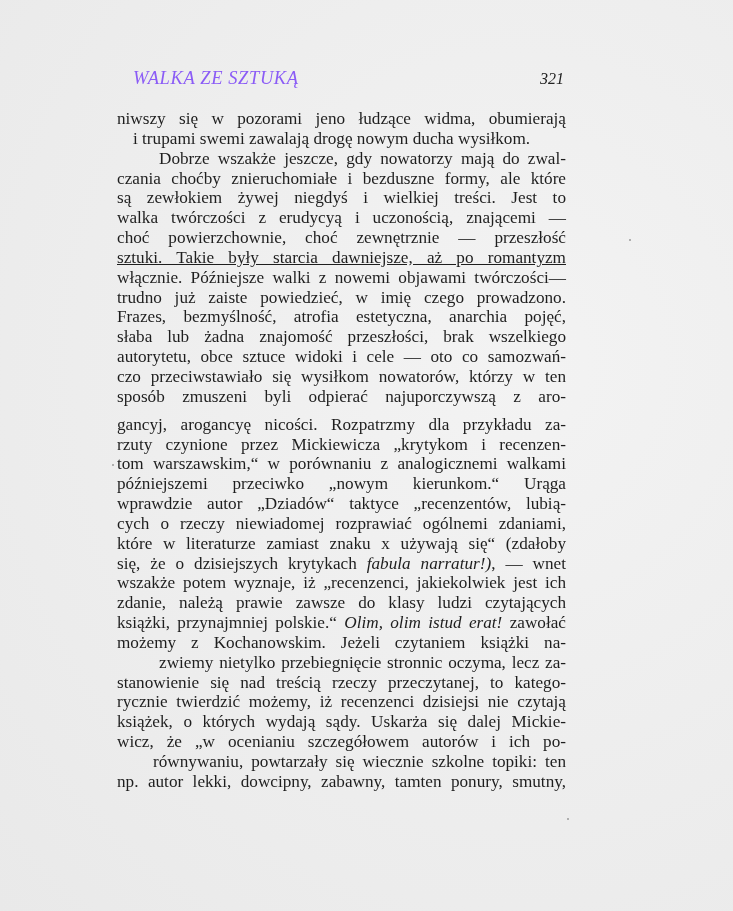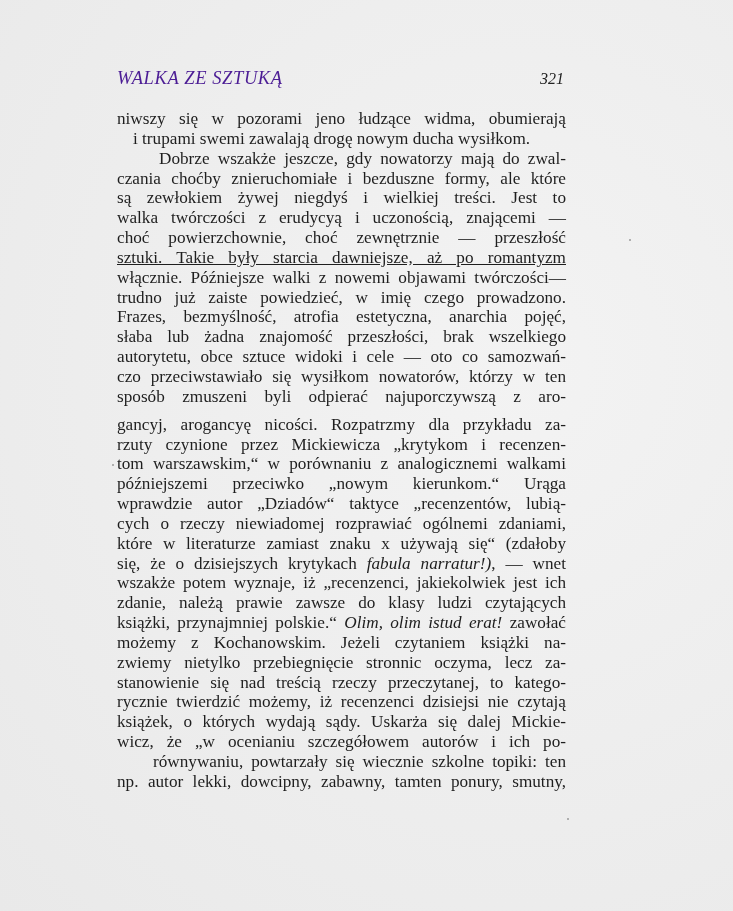--- a/index.html
+++ b/index.html
@@ -10,21 +10,21 @@
     font-family: "Liberation Serif", "DejaVu Serif", serif;
     color: #1e1e1e;
     position: relative;
   }
   .page { position: absolute; left: 117px; top: 68px; width: 449px; }
   .running-head {
     display: flex; justify-content: space-between; align-items: baseline;
     height: 22px; margin-bottom: 19px;
   }
   .running-title {
-    font-style: italic; font-size: 18.5px; letter-spacing: 0.6px; color: #4c1d95;
+    font-style: italic; font-size: 18.5px; letter-spacing: 0.6px; color: #8b5cf6; margin-left: 16px;
   }
   .page-number { font-style: italic; font-size: 16px; color: #222; padding-right: 2px; }
   .body-text { font-size: 17.2px; line-height: 19.85px; }
   .line {
     display: block; white-space: nowrap; text-align: justify; text-align-last: justify;
     height: 19.85px; overflow: visible;
   }
   .line.last { text-align-last: left; margin-left: 16px; }
   .line.indent { padding-left: 42px; }
   .italic { font-style: italic; }
@@ -59,21 +59,21 @@
       <span class="line" style="white-space: normal;">tom warszawskim,“ w porównaniu z analogicznemi walkami</span>
       <span class="line" style="white-space: normal;">późniejszemi przeciwko „nowym kierunkom.“ Urąga</span>
       <span class="line" style="white-space: normal;">wprawdzie autor „Dziadów“ taktyce „recenzentów, lubią-</span>
       <span class="line" style="white-space: normal;">cych o rzeczy niewiadomej rozprawiać ogólnemi zdaniami,</span>
       <span class="line" style="white-space: normal;">które w literaturze zamiast znaku x używają się“ (zdałoby</span>
       <span class="line" style="white-space: normal;"><span>się, że o dzisiejszych krytykach </span><span class="italic">fabula narratur!)</span><span>, — wnet</span></span>
       <span class="line" style="white-space: normal;">wszakże potem wyznaje, iż „recenzenci, jakiekolwiek jest ich</span>
       <span class="line" style="white-space: normal;">zdanie, należą prawie zawsze do klasy ludzi czytających</span>
       <span class="line" style="white-space: normal;"><span>książki, przynajmniej polskie.“ </span><span class="italic">Olim, olim istud erat!</span><span> zawołać</span></span>
       <span class="line" style="white-space: normal;">możemy z Kochanowskim. Jeżeli czytaniem książki na-</span>
-      <span class="line" style="white-space: normal;">zwiemy nietylko przebiegnięcie stronnic oczyma, lecz za-</span>
+      <span class="line" style="white-space: normal; margin-left: 42px;">zwiemy nietylko przebiegnięcie stronnic oczyma, lecz za-</span>
       <span class="line" style="white-space: normal;">stanowienie się nad treścią rzeczy przeczytanej, to katego-</span>
       <span class="line" style="white-space: normal;">rycznie twierdzić możemy, iż recenzenci dzisiejsi nie czytają</span>
       <span class="line" style="white-space: normal;">książek, o których wydają sądy. Uskarża się dalej Mickie-</span>
       <span class="line" style="white-space: normal;">wicz, że „w ocenianiu szczegółowem autorów i ich po-</span>
       <span class="line" style="white-space: normal; margin-left: 36px;">równywaniu, powtarzały się wiecznie szkolne topiki: ten</span>
       <span class="line" style="white-space: normal;">np. autor lekki, dowcipny, zabawny, tamten ponury, smutny,</span>
     </div>
 </div>
 
 <span class="speck" style="left:629px;top:239px;"></span>

